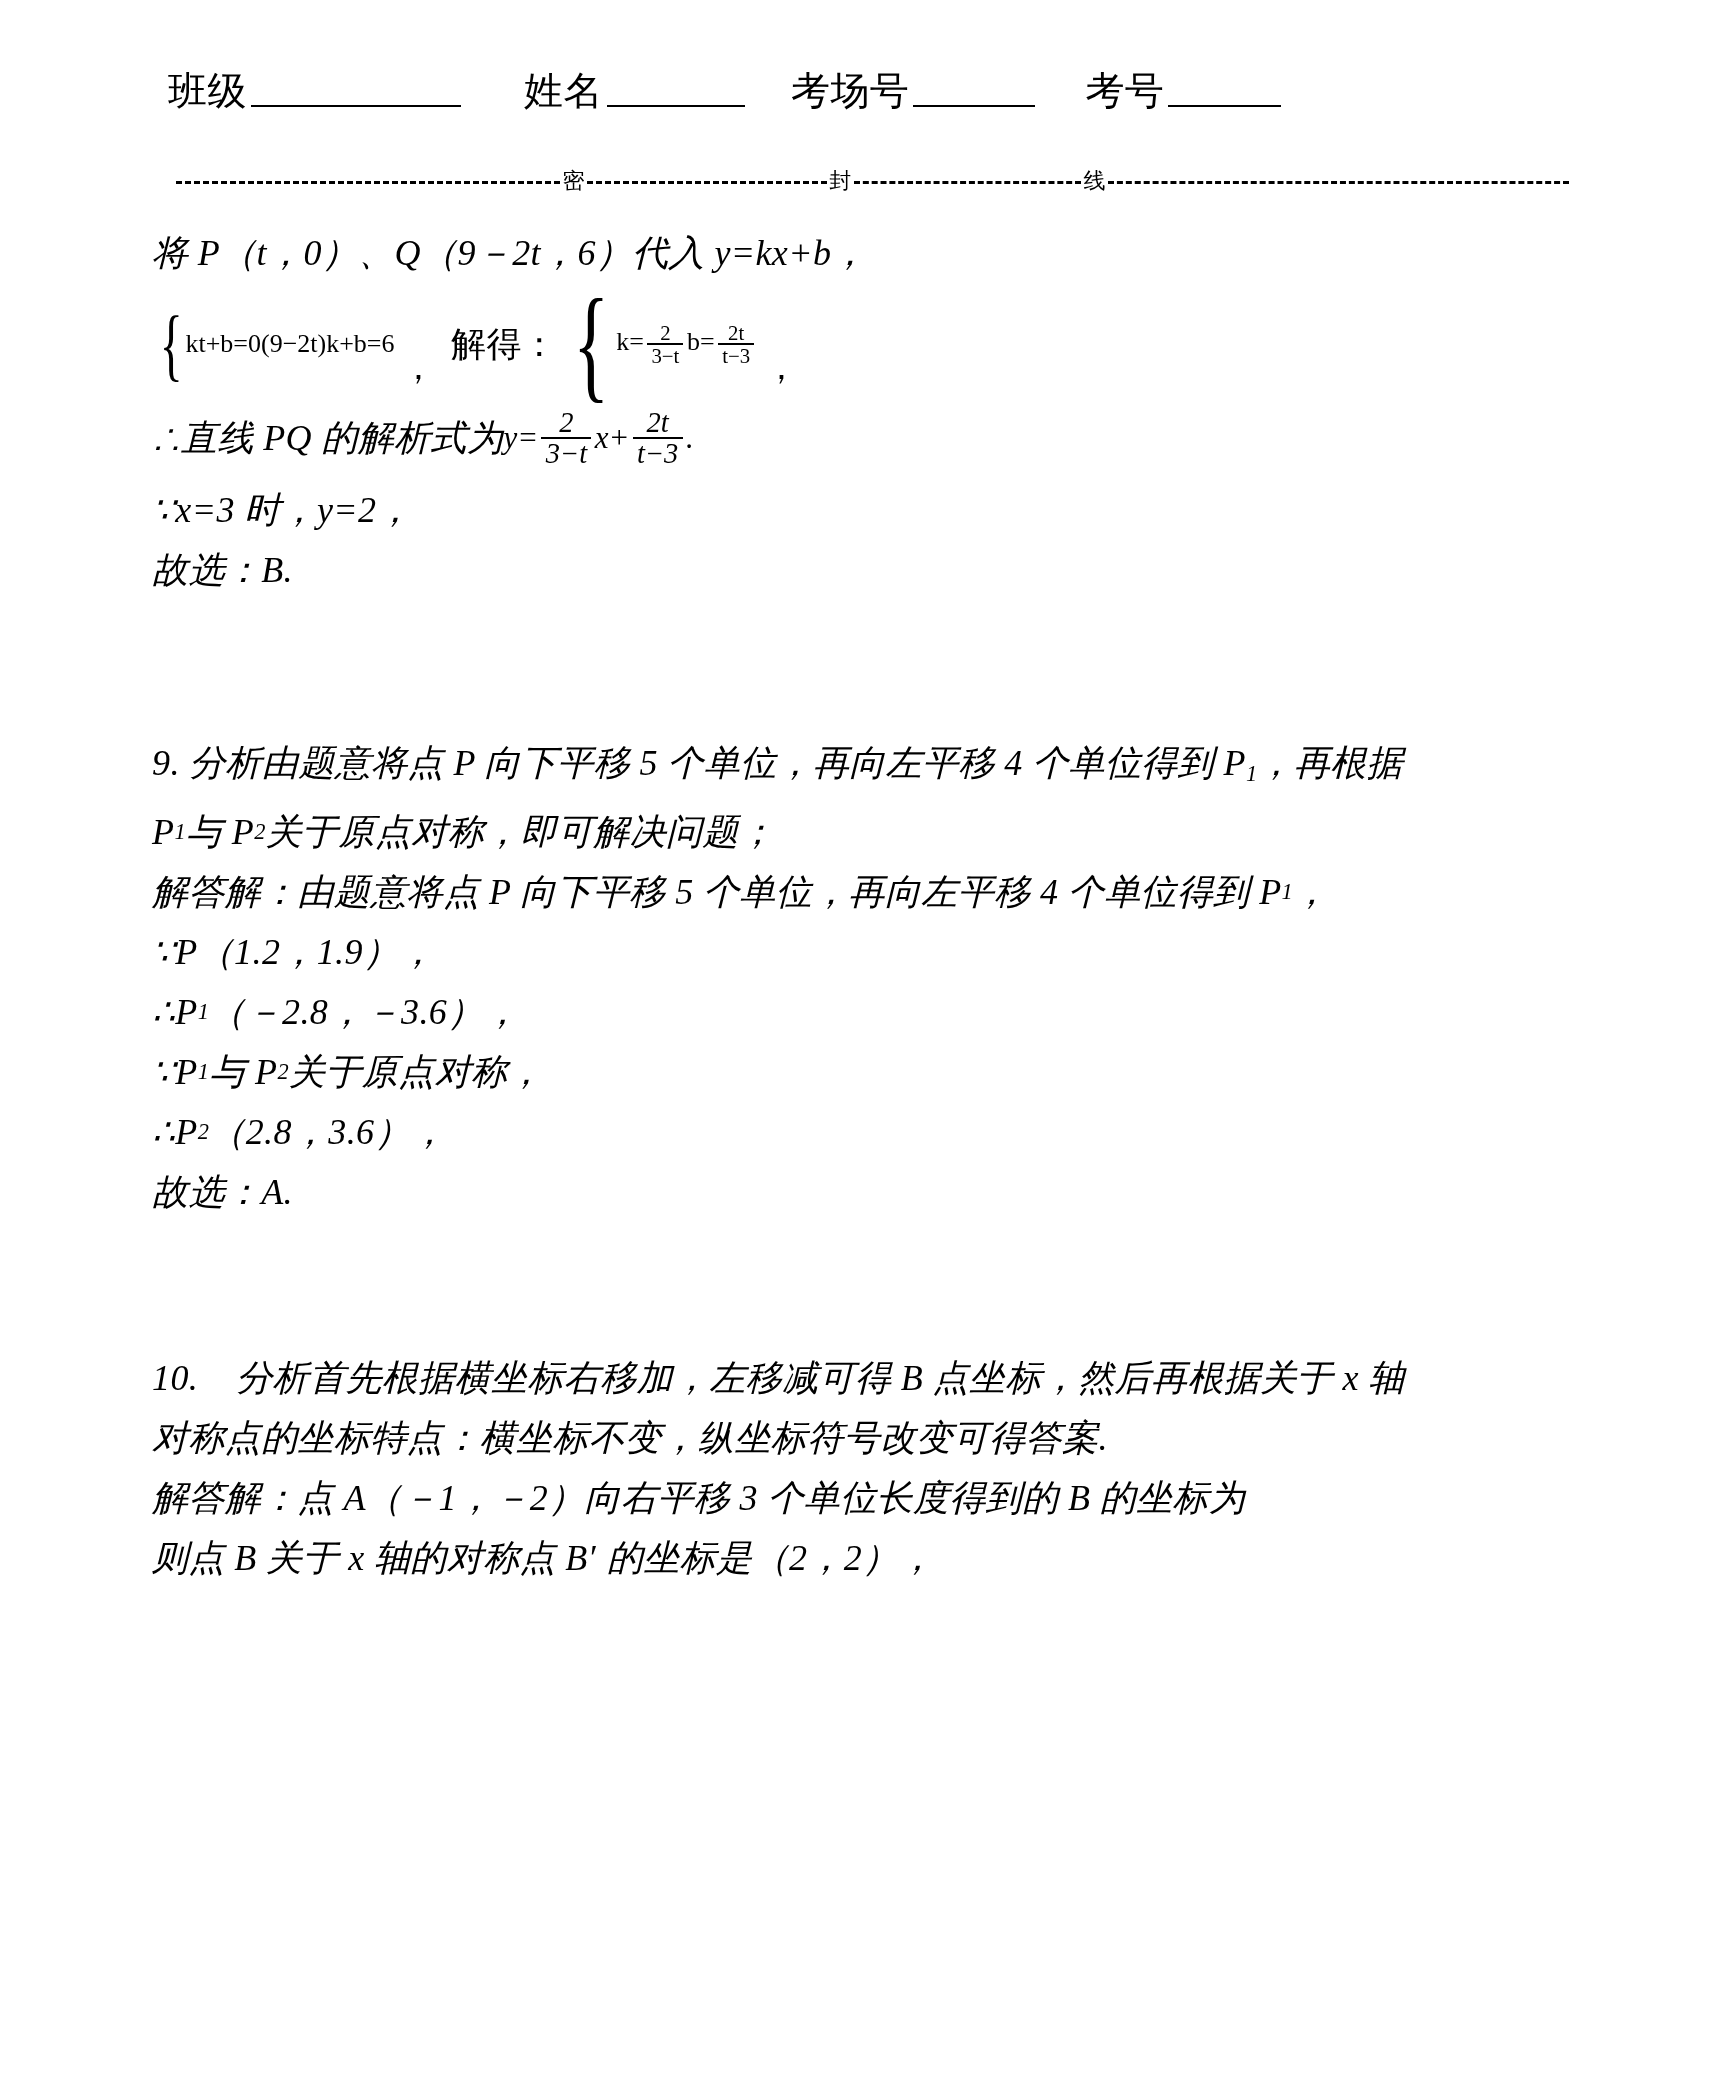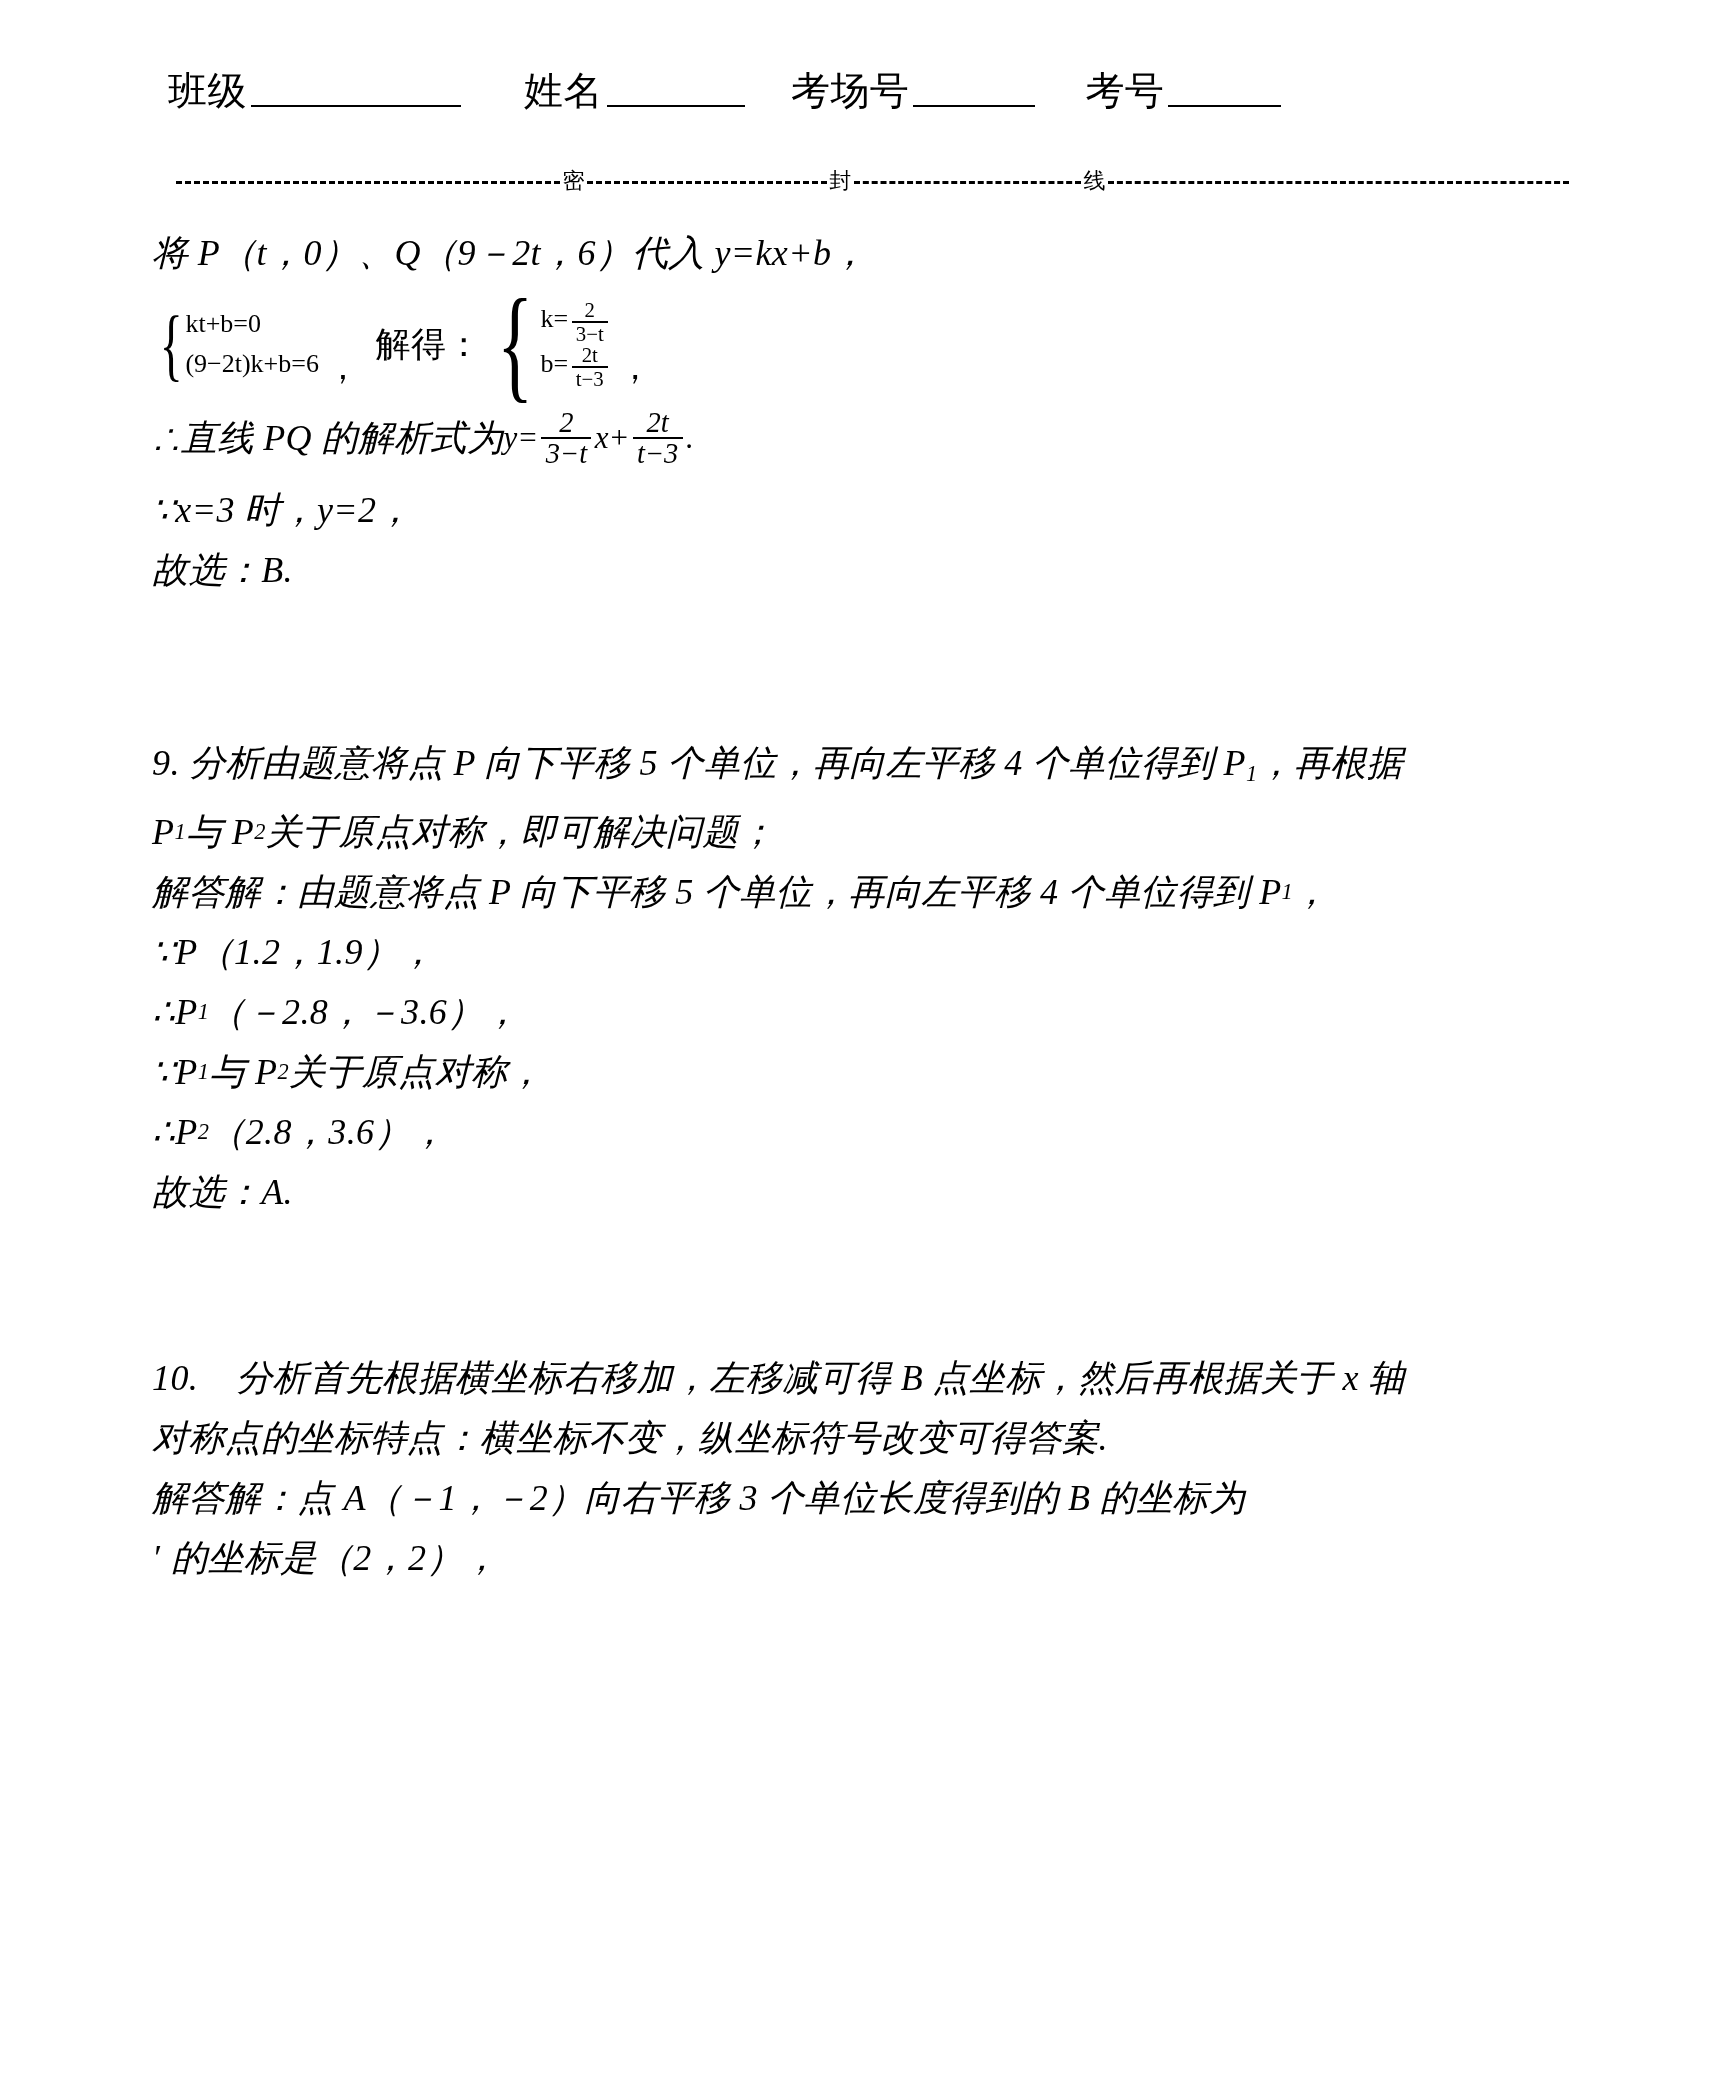--- a/index.html
+++ b/index.html
@@ -109,21 +109,21 @@
     line-height: 0.78;
     font-family: "Liberation Serif", "DejaVu Serif", serif;
     font-weight: 300;
     transform: scaleX(0.6);
     transform-origin: center;
     margin-right: -5px;
   }
   .brace-tall { font-size: 126px; }
   .eqstack {
     display: flex;
-    flex-direction: column;
+    flex-direction: row;
     justify-content: center;
     font-size: 26px;
     line-height: 1.55;
   }
   .eqstack .eqline { white-space: nowrap; }
   .comma-mid { font-size: 34px; padding: 0 6.7px; align-self: flex-end; position: relative; top: -2.5px; }
   .solve-label { font-size: 35px; padding: 0 3.4px 0 9.2px; }
 
   
   .frac {
@@ -269,20 +269,21 @@
     <div class="spacer-lg"></div>
 
     <div class="line cn">
       <span>10.</span>
       <span style="display:inline-block;width:38px"></span>
       <span>分析首先根据横坐标右移加，左移减可得 B 点坐标，然后再根据关于 x 轴</span>
     </div>
     <div class="line cn">对称点的坐标特点：横坐标不变，纵坐标符号改变可得答案.</div>
     <div class="line cn">解答解：点 A（－1，－2）向右平移 3 个单位长度得到的 B 的坐标为</div>
     <div class="line cn">
+      <span>则点 B 关于 x 轴的对称点 B</span>
         <span>′</span>
         <span style="display:inline-block;width:11px"></span>
         <span>的坐标是（2，2），</span>
     </div>
 
   </div>
 
 </div>
 
 

